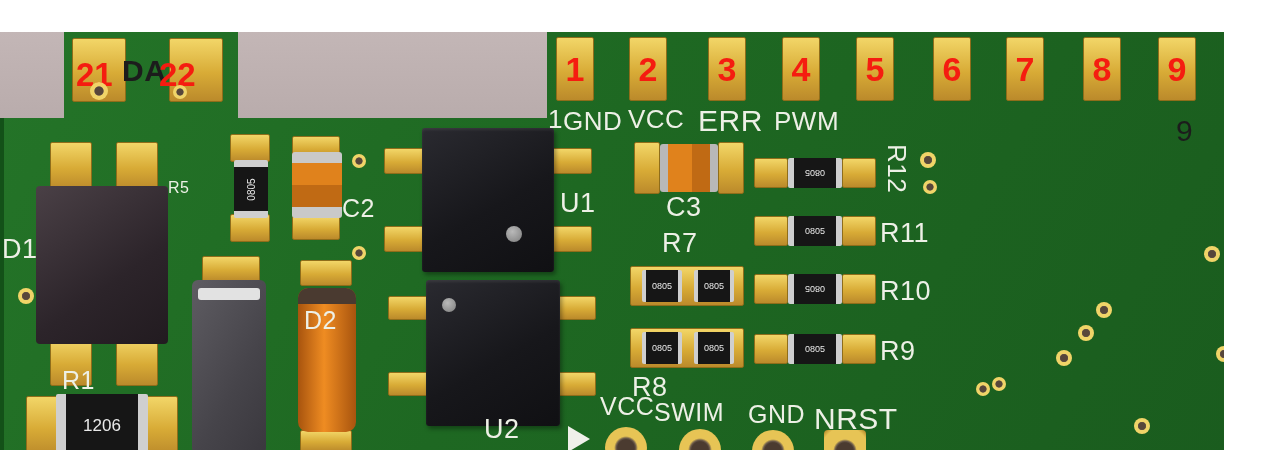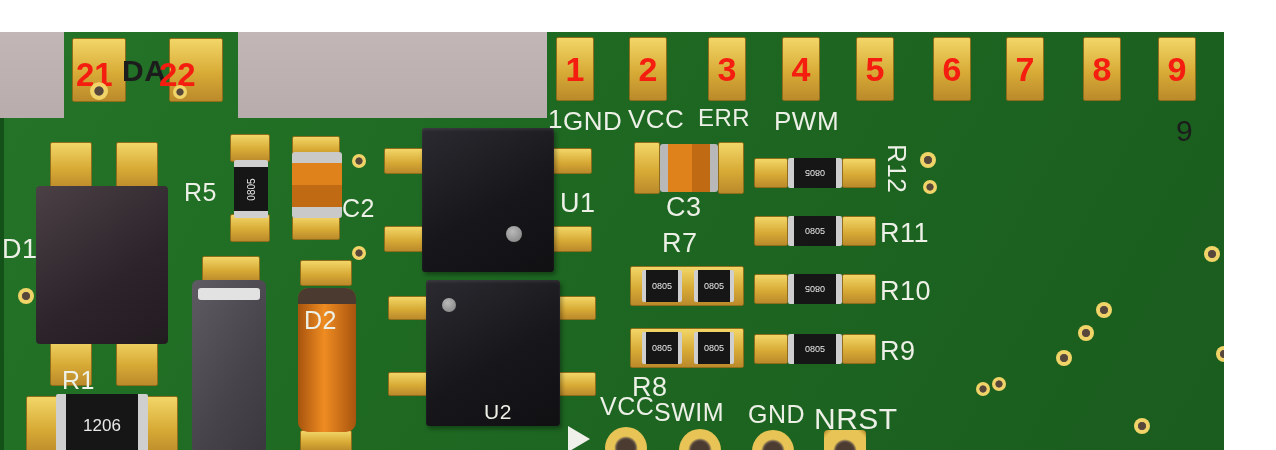--- a/index.html
+++ b/index.html
@@ -94,21 +94,21 @@
   <div class="pad pad-header" style="left:1083px">
       <span class="rednum-in">8</span>
     </div>
   <div class="pad pad-header" style="left:1158px">
       <span class="rednum-in">9</span>
     </div>
 
   <span class="silk" style="left:548px;top:74px;font-size:26px">1</span>
   <span class="silk" style="left:563px;top:76px;font-size:26px">GND</span>
   <span class="silk" style="left:628px;top:74px;font-size:26px">VCC</span>
-  <span class="silk" style="left:698px;top:74px;font-size:24px">ERR</span>
+  <span class="silk" style="left:698px;top:74px;font-size:30px">ERR</span>
   <span class="silk" style="left:774px;top:76px;font-size:26px">PWM</span>
   <span class="silk silk-black" style="left:1176px;top:84px;font-size:30px;font-weight:400">9</span>
 
   <div class="pad" style="left:50px;top:110px;width:42px;height:48px"></div>
   <div class="pad" style="left:116px;top:110px;width:42px;height:48px"></div>
   <div class="pad" style="left:50px;top:306px;width:42px;height:48px"></div>
   <div class="pad" style="left:116px;top:306px;width:42px;height:48px"></div>
   <div class="bigbody" style="left:36px;top:154px;width:132px;height:158px;background:linear-gradient(145deg,#4a4046,#2c242a 60%,#221b20);border-radius:4px"></div>
   <span class="silk" style="left:2px;top:204px;font-size:27px">D1</span>
 
@@ -117,21 +117,21 @@
   <div class="chip" style="left:56px;top:362px;width:92px;height:64px;font-size:17px">
       <span>1206</span>
     </div>
   <span class="silk" style="left:62px;top:336px;font-size:25px">R1</span>
 
   <div class="pad" style="left:230px;top:102px;width:40px;height:28px"></div>
   <div class="pad" style="left:230px;top:182px;width:40px;height:28px"></div>
   <div class="chip chip-vert" style="left:234px;top:128px;width:34px;height:58px;font-size:10px">
       <span class="rotm90">0805</span>
     </div>
-  <span class="silk" style="left:184px;top:148px;font-size:25px">R5</span>
+  <span class="silk" style="left:168px;top:148px;font-size:16px">R5</span>
 
   <div class="pad" style="left:292px;top:104px;width:48px;height:24px"></div>
   <div class="pad" style="left:292px;top:184px;width:48px;height:24px"></div>
   <div class="bigbody" style="left:292px;top:120px;width:50px;height:66px;border-radius:3px;background:linear-gradient(180deg,#c9c9c9 0 16%,#e0821c 16% 50%,#c06a14 50% 84%,#c9c9c9 84%)"></div>
   <span class="silk" style="left:342px;top:164px;font-size:25px">C2</span>
 
   <div class="pad" style="left:202px;top:224px;width:58px;height:26px"></div>
   <div class="pad" style="left:202px;top:418px;width:58px;height:20px"></div>
   <div class="bigbody" style="left:192px;top:248px;width:74px;height:174px;background:linear-gradient(120deg,#5e5c62,#46444a 60%,#3a383e)">
     <div style="position:absolute;left:6px;right:6px;top:8px;height:12px;background:#e2e2e2;border-radius:3px"></div>
@@ -151,21 +151,21 @@
   <div class="ic" style="left:422px;top:96px;width:132px;height:144px"></div>
   <div class="ic-dot" style="left:506px;top:194px;width:16px;height:16px"></div>
   <span class="silk" style="left:560px;top:158px;font-size:27px">U1</span>
 
   <div class="pad" style="left:388px;top:264px;width:42px;height:24px"></div>
   <div class="pad" style="left:388px;top:340px;width:42px;height:24px"></div>
   <div class="pad" style="left:554px;top:264px;width:42px;height:24px"></div>
   <div class="pad" style="left:554px;top:340px;width:42px;height:24px"></div>
   <div class="ic" style="left:426px;top:248px;width:134px;height:146px"></div>
   <div class="ic-dot" style="left:442px;top:266px;width:14px;height:14px"></div>
-  <span class="silk" style="left:484px;top:369px;font-size:21px">U2</span>
+  <span class="silk" style="left:484px;top:384px;font-size:27px">U2</span>
 
   <div class="pad" style="left:634px;top:110px;width:26px;height:52px"></div>
   <div class="pad" style="left:718px;top:110px;width:26px;height:52px"></div>
   <div class="bigbody" style="left:660px;top:112px;width:58px;height:48px;border-radius:3px;background:linear-gradient(90deg,#b8b8b8 0 14%,#e0821c 14% 55%,#c06a14 55% 86%,#b8b8b8 86%)"></div>
   <span class="silk" style="left:666px;top:162px;font-size:27px">C3</span>
 
   <span class="silk" style="left:662px;top:198px;font-size:27px">R7</span>
   <div class="pad" style="left:630px;top:234px;width:114px;height:40px"></div>
   <div class="pad" style="left:630px;top:296px;width:114px;height:40px"></div>
   <div class="chip" style="left:642px;top:238px;width:40px;height:32px;font-size:9px">

